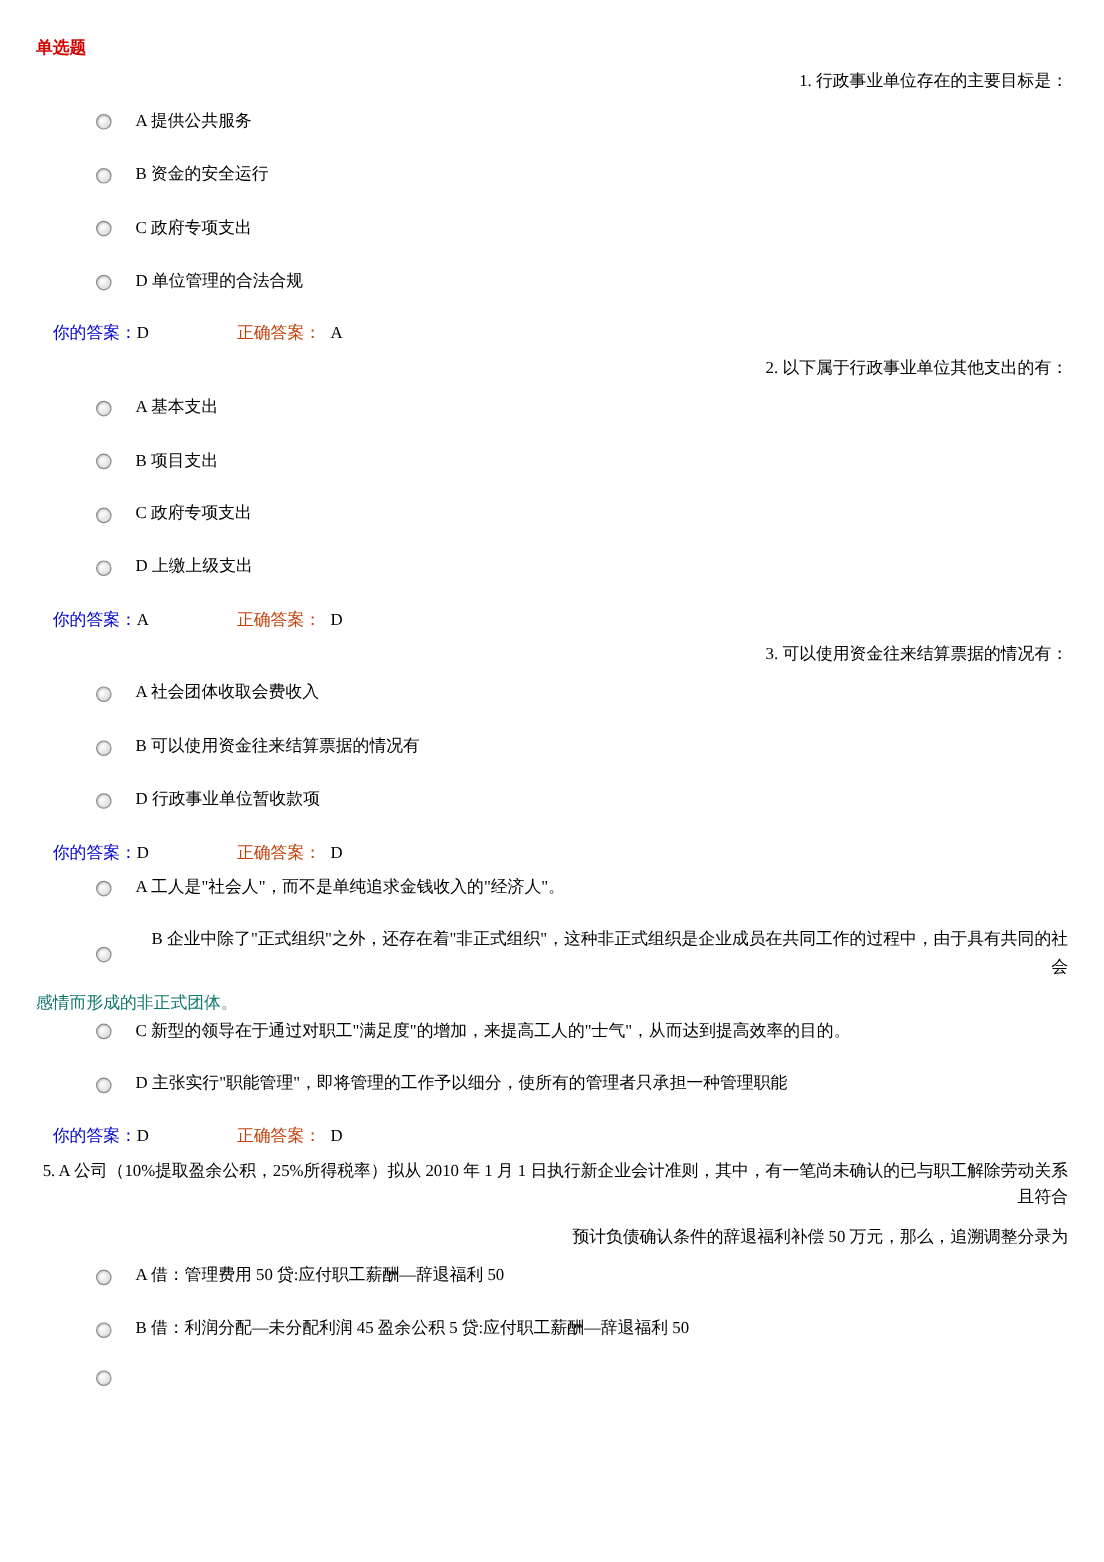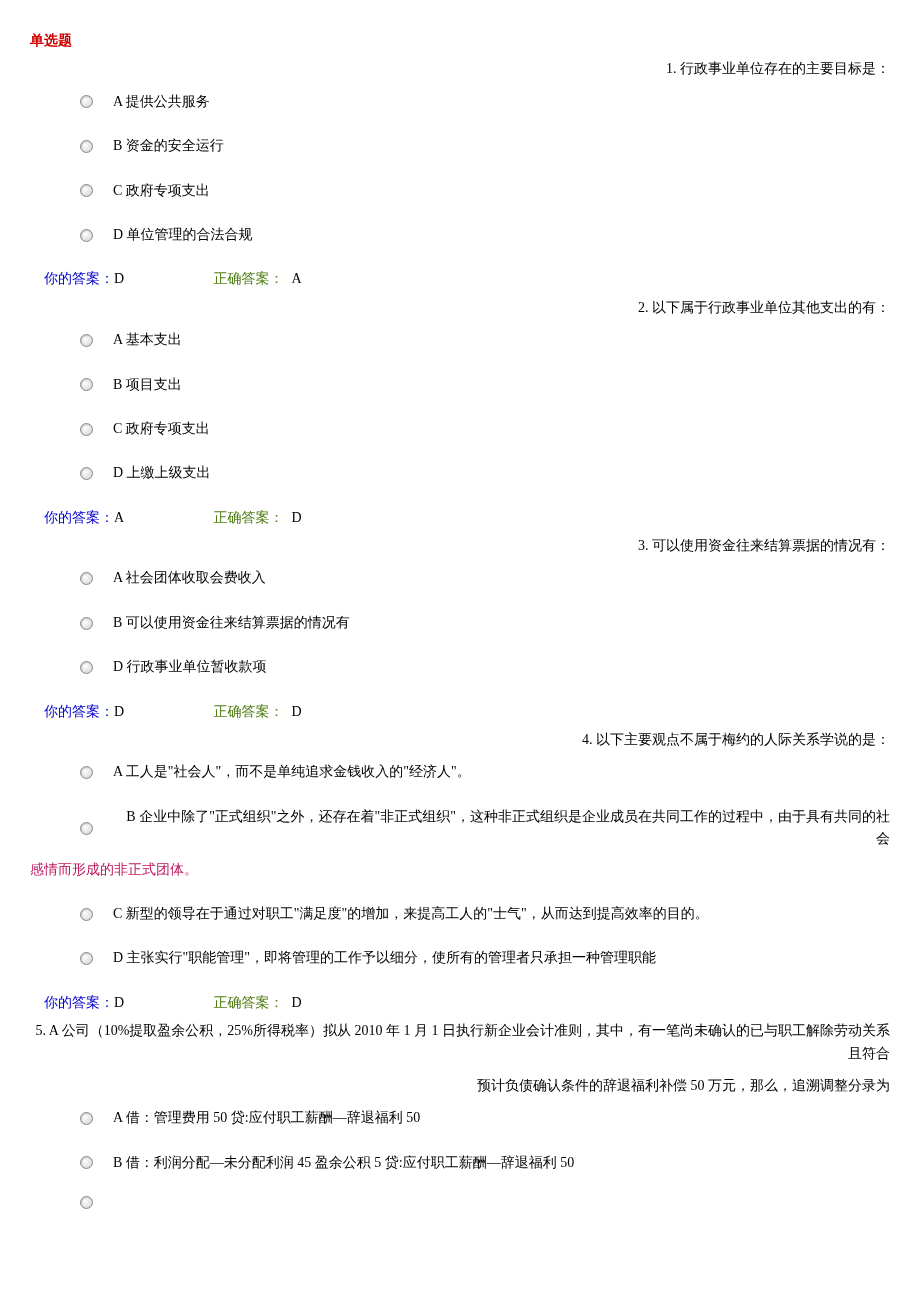--- a/index.html
+++ b/index.html
@@ -57,31 +57,29 @@
     .your-answer-label {
       color: #0000cc;
       margin-left: 14px;
     }
     .your-answer-value {
       color: #000;
       display: inline-block;
       min-width: 80px;
     }
     .correct-answer-label {
-      color: #4d7c0f;
-      margin-left: 16px;
+      color: #c2410c;
     }
     .correct-answer-value {
       color: #000;
       margin-left: 8px;
     }
     .wrap-text {
-      color: #be185d;
+      color: #0f766e;
       margin-top: -14px;
-      margin-bottom: 22px;
       font-family: Liberation Mono, monospace;
     }
   </style>
 </head>
 <body>
 
 <div class="section-title">单选题</div>
 
 <div class="question">
   <div class="question-text">
@@ -160,24 +158,20 @@
       <span class="option-text">D 行政事业单位暂收款项</span>
     </div>
   </div>
   <div class="answer-line">
     <span class="your-answer-label">你的答案：</span><span class="your-answer-value">D</span>
     <span class="correct-answer-label">正确答案：</span><span class="correct-answer-value">D</span>
   </div>
 </div>
 
 <div class="question">
-  <div class="question-text">
-    <span>4.</span>
-    <span>以下主要观点不属于梅约的人际关系学说的是：</span>
-  </div>
   <div class="options">
     <div class="option">
       <span class="radio"></span>
       <span class="option-text">A 工人是"社会人"，而不是单纯追求金钱收入的"经济人"。</span>
     </div>
     <div class="option">
       <span class="radio"></span>
       <span class="option-text">B 企业中除了"正式组织"之外，还存在着"非正式组织"，这种非正式组织是企业成员在共同工作的过程中，由于具有共同的社会</span>
     </div>
   </div>

